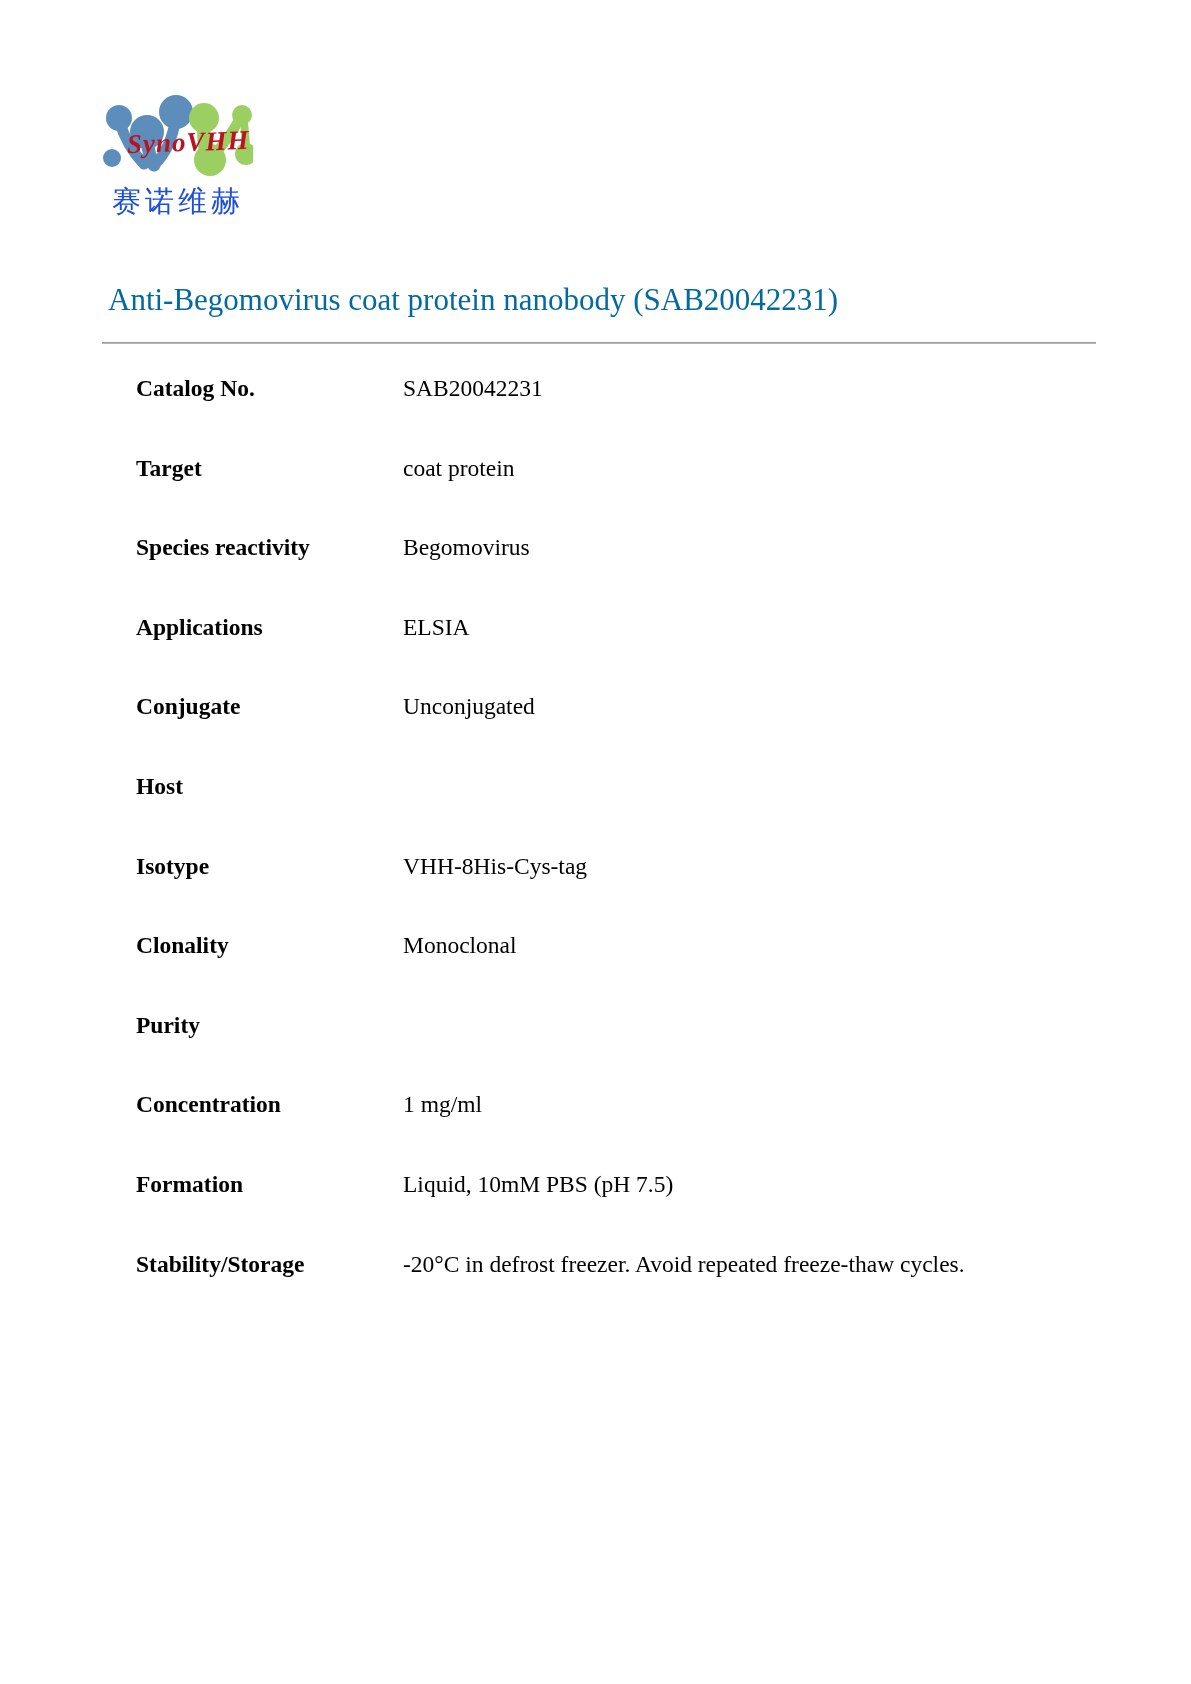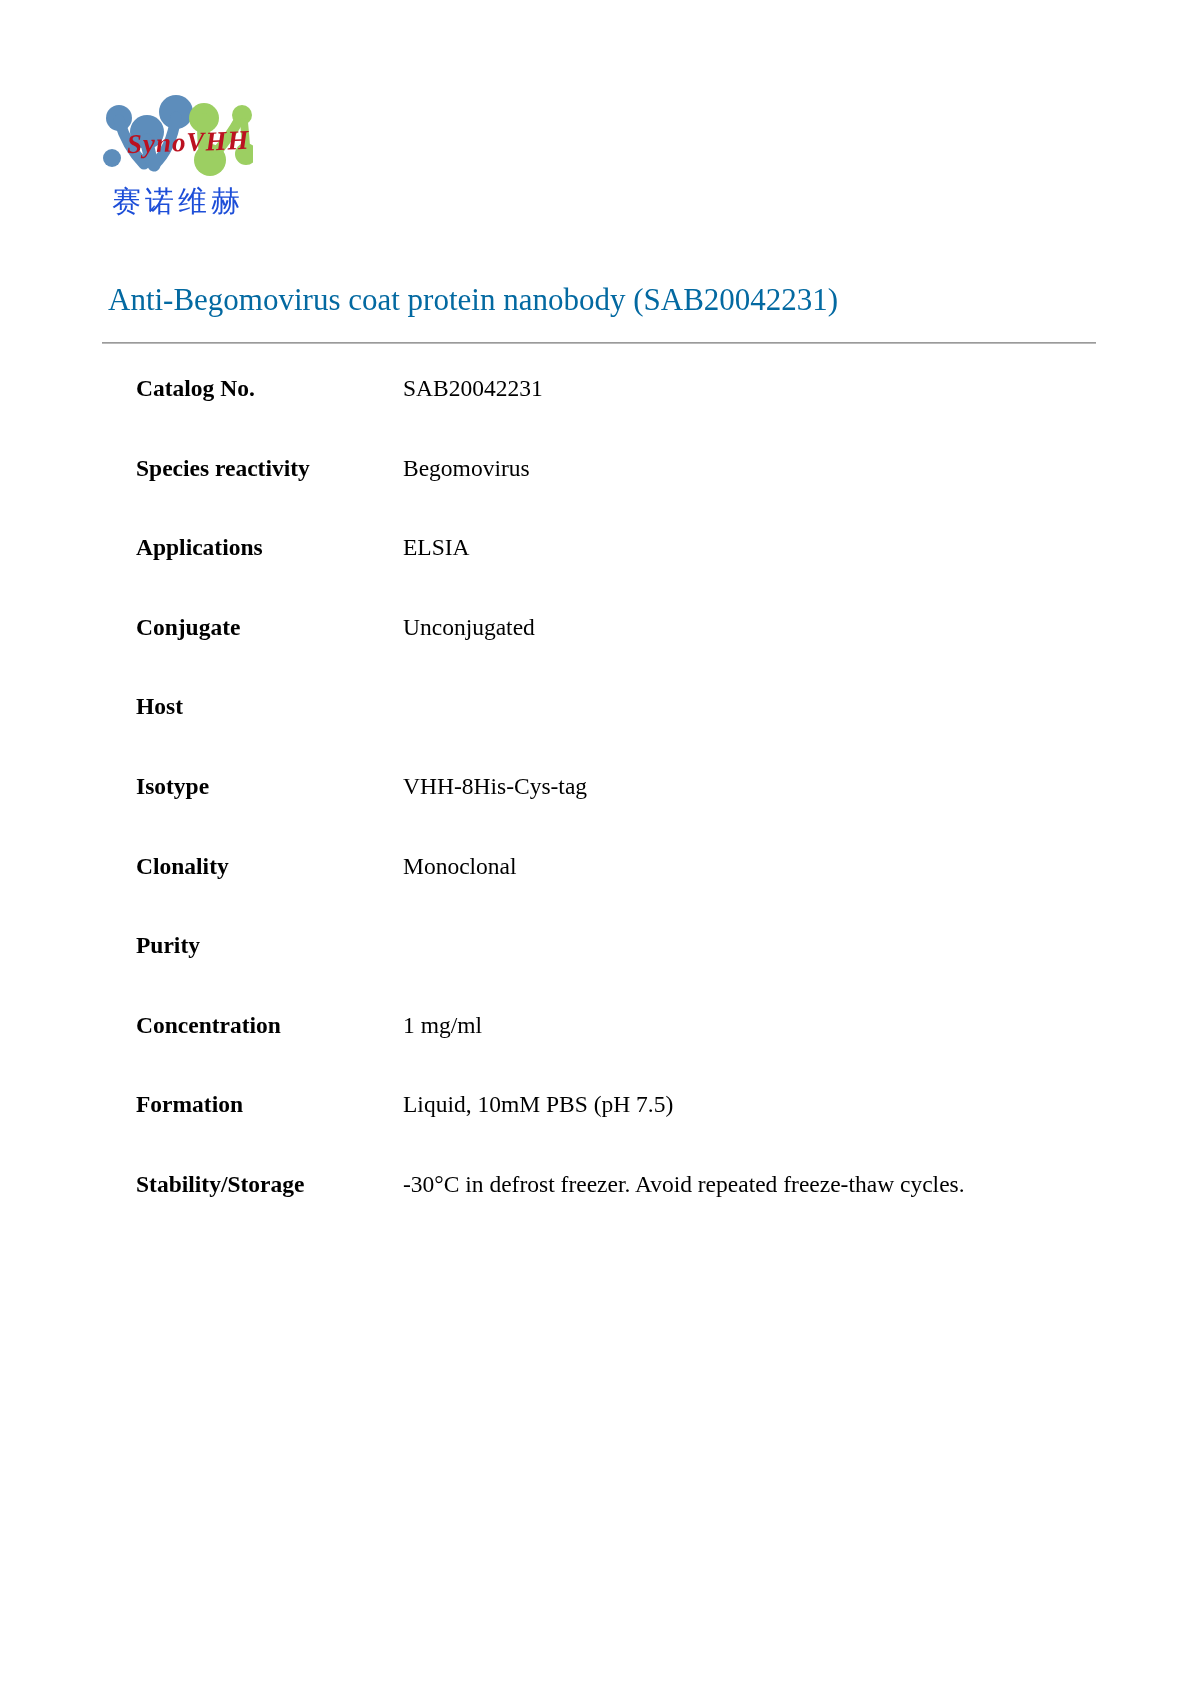--- a/index.html
+++ b/index.html
@@ -107,20 +107,24 @@
   <h1 class="doc-title">Anti-Begomovirus coat protein nanobody (SAB20042231)</h1>
 
   <div class="rule"></div>
 
   <div class="spec-table" id="spec-table">
       <div class="spec-row">
         <div class="spec-label">Catalog No.</div>
         <div class="spec-value">SAB20042231</div>
       </div>
       <div class="spec-row">
+        <div class="spec-label">Target</div>
+        <div class="spec-value">coat protein</div>
+      </div>
+      <div class="spec-row">
         <div class="spec-label">Species reactivity</div>
         <div class="spec-value">Begomovirus</div>
       </div>
       <div class="spec-row">
         <div class="spec-label">Applications</div>
         <div class="spec-value">ELSIA</div>
       </div>
       <div class="spec-row">
         <div class="spec-label">Conjugate</div>
         <div class="spec-value">Unconjugated</div>
@@ -142,17 +146,17 @@
       <div class="spec-row">
         <div class="spec-label">Concentration</div>
         <div class="spec-value">1 mg/ml</div>
       </div>
       <div class="spec-row">
         <div class="spec-label">Formation</div>
         <div class="spec-value">Liquid, 10mM PBS (pH 7.5)</div>
       </div>
       <div class="spec-row">
         <div class="spec-label">Stability/Storage</div>
-        <div class="spec-value">-30°C in defrost freezer. Avoid repeated freeze-thaw cycles.</div>
+        <div class="spec-value">-20°C in defrost freezer. Avoid repeated freeze-thaw cycles.</div>
       </div>
     </div>
 
 </div>
 
 </body></html>

